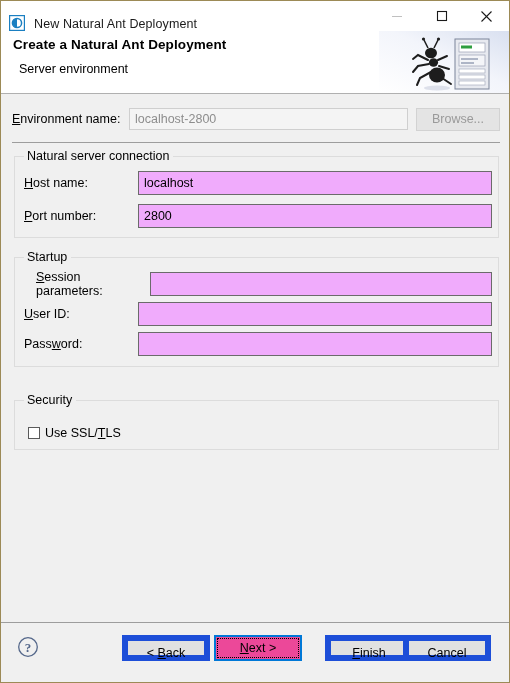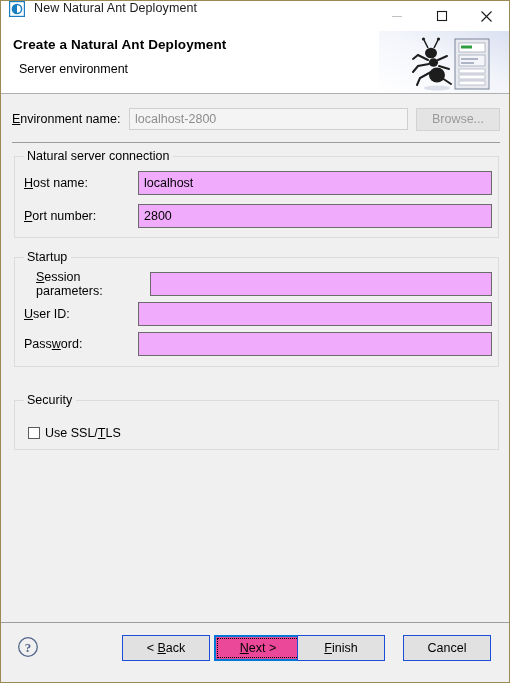--- a/index.html
+++ b/index.html
@@ -25,21 +25,21 @@
     background: #f0f0f0;
     overflow: hidden;
   }
 
   
   .titlebar {
     position: relative;
     height: 30px;
     background: #ffffff;
     display: flex;
-    align-items: flex-start;
+    align-items: flex-end;
   }
   .title-icon {
     width: 16px;
     height: 16px;
     margin-left: 8px;
     margin-right: 9px;
     flex: none;
     position: relative;
   }
   .title-text {
@@ -239,42 +239,42 @@
     width: 22px;
     height: 22px;
   }
   .btn {
     position: absolute;
     top: 12px;
     width: 88px;
     height: 26px;
     box-sizing: border-box;
     background: #e1e1e1;
-    border: 1px solid #1d4ed8;
+    border: 6px solid #1d4ed8;
     font-family: "Liberation Sans", sans-serif;
     font-size: 12.5px;
     color: #000;
     text-align: center;
     line-height: 24px;
     padding: 0;
   }
   .btn.default {
     border: 2px solid #0078d7;
     background: #ec4899;
     line-height: 22px;
   }
   .btn.default .focus-ring {
     position: absolute;
     left: 1px; top: 1px; right: 1px; bottom: 1px;
     border: 1px dotted #000;
     pointer-events: none;
   }
   #btn-back   { left: 121px; }
   #btn-next   { left: 213px; }
-  #btn-finish { left: 296px; }
+  #btn-finish { left: 324px; }
   #btn-cancel { left: 402px; }
 </style>
 </head>
 <body>
 
 <div class="window">
 
   <div class="titlebar">
     <div class="title-icon">
       <svg width="16" height="16" viewBox="0 0 16 16">

